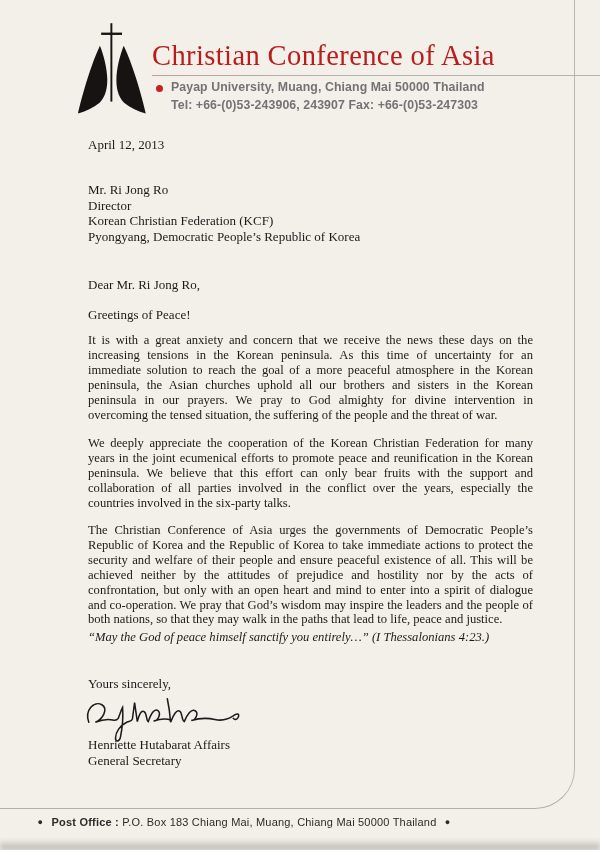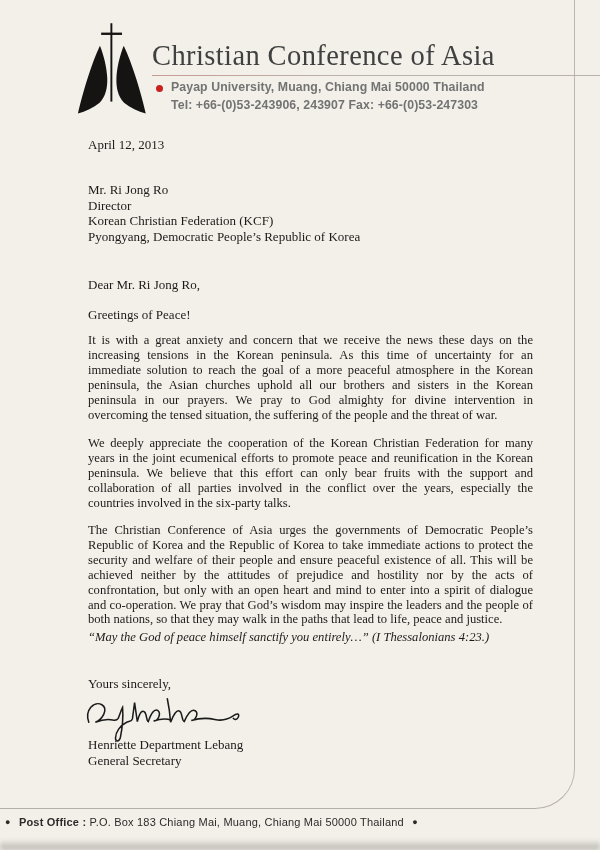--- a/index.html
+++ b/index.html
@@ -16,21 +16,21 @@
     position:absolute;left:-10px;top:-10px;
     width:584px;height:818px;
     border-right:1px solid #bcb6b0;
     border-bottom:1px solid #b5afa9;
     border-bottom-right-radius:40px;
   }
   .logo{position:absolute;left:75px;top:10px;}
   .org-name{
     position:absolute;left:152px;top:40px;
     font-size:28.5px;letter-spacing:.4px;
-    color:#404040;white-space:nowrap;
+    color:#b91c1c;white-space:nowrap;
   }
   .title-rule{
     position:absolute;left:152px;top:75px;width:448px;height:1px;
     background:linear-gradient(to right,#c79b95 0%,#b8b2ac 45%,#b8b2ac 100%);
   }
   .red-dot{
     position:absolute;left:156px;top:85px;width:7px;height:7px;
     border-radius:50%;background:#c92120;
   }
   .hdr-line{
@@ -53,20 +53,21 @@
   .quote{
     position:absolute;left:88px;top:630px;width:460px;
     font-size:12.6px;font-style:italic;
   }
   .closing{position:absolute;left:88px;top:676px;font-size:13px;}
   .signature{position:absolute;left:82px;top:696px;}
   .signer-name{position:absolute;left:88px;top:737px;font-size:13px;}
   .signer-title{position:absolute;left:88px;top:753px;font-size:13px;text-align:center;}
   .footer{
     position:absolute;left:0;top:816px;width:488px;
+    text-align:center;
     font-family:"Liberation Sans", sans-serif;
     font-size:11px;color:#2d2b2a;letter-spacing:.2px;
     white-space:nowrap;
   }
   .footer .b{font-weight:bold;}
   .footer .dot{font-size:9px;vertical-align:1px;padding:0 5px;}
   .scan-shadow{
     position:absolute;left:0;top:839px;width:600px;height:11px;
     background:linear-gradient(to bottom,rgba(140,138,134,0) 0%,rgba(120,118,114,.45) 90%);
     filter:blur(2px);
@@ -111,21 +112,21 @@
 
   <div class="quote">“May the God of peace himself sanctify you entirely…” (I Thessalonians 4:23.)</div>
 
   <div class="closing">Yours sincerely,</div>
 
   <svg class="signature" width="175" height="48" viewBox="0 0 160 44" aria-hidden="true">
     <path fill="none" stroke="#1b1b1b" stroke-width="1.4" stroke-linecap="round" d="M6 24 C2 13,11 4,18 8 C24 11.5,19 21.5,12 24 C16 22.5,23 21,28 22 C30.5 22.5,32 22,33 20.5 C34.5 17,35.5 13.5,37 10.5 C37.5 17,37 28,35 38 C34 42.5,30.5 42,30.5 38.5 C30.5 33,35 27,40 24.5 C43 23,45.5 23.5,46 21 L48 6 L50.5 23.5 C52 17.5,54 12.5,57 14.5 C59.5 16.5,58.5 22.5,60.5 23.5 C63 16.5,66 11,69.5 13.5 C72.5 16,69.5 23,65.5 23 C71 21,77 20.5,81.5 22"></path>
     <path fill="none" stroke="#1b1b1b" stroke-width="1.4" stroke-linecap="round" d="M78 2.5 C79.5 9.5,80.5 17,81 24 C83.5 17.5,86.5 12,89.5 14 C92 16,91 22.5,93.5 23.5 C96.5 16.5,100 11.5,103.5 13.5 C107 15.5,104 22.5,100 22.5 C106.5 20.5,115 20,121.5 21.5 C127 22.8,133.5 21.5,138 18.5 C142 15.5,144.5 16,143 19.5 C142 21.8,139.5 22,138.5 20.5"></path>
   </svg>
 
-  <div class="signer-name">Henriette Department Lebang</div>
+  <div class="signer-name">Henriette Hutabarat Affairs</div>
   <div class="signer-title">General Secretary</div>
 
   <div class="footer">
     <span class="dot">●</span>
     <span class="b">Post Office :</span>
     <span> </span>
     <span>P.O. Box 183  Chiang Mai, Muang, Chiang Mai 50000 Thailand</span>
     <span class="dot">●</span>
   </div>
 

